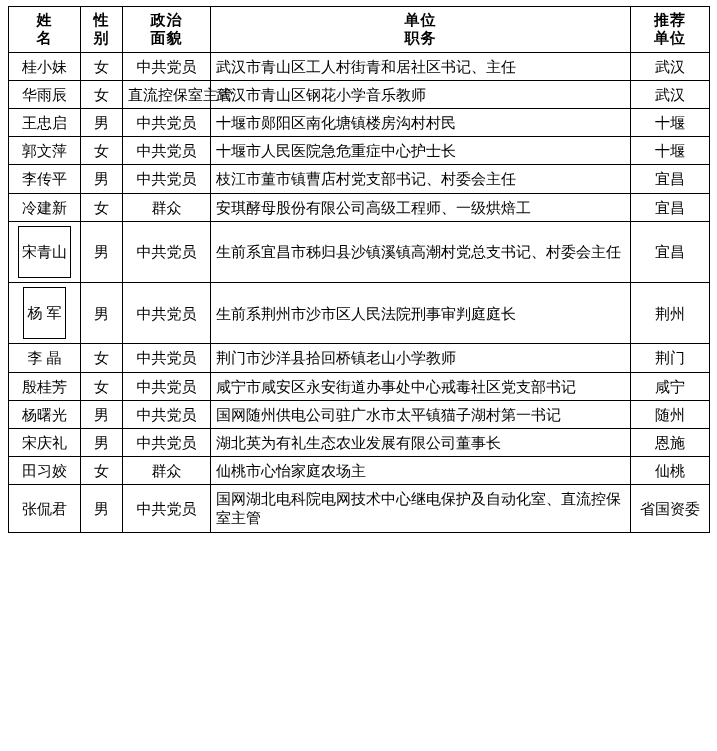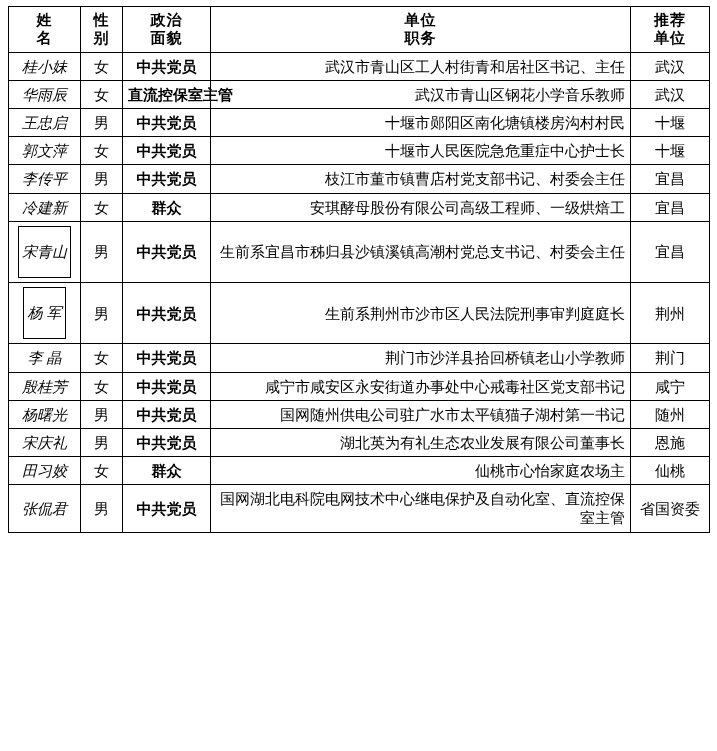--- a/index.html
+++ b/index.html
@@ -45,26 +45,26 @@
   col.c-name    { width: 72px; }
   col.c-gender  { width: 42px; }
   col.c-party   { width: 88px; }
   col.c-unit    { width: 420px; }
   col.c-rec     { width: 79px; }
 
   td.name, td.gender, td.party, td.rec {
     text-align: center;
     white-space: nowrap;
   }
-  td.name { font-size: 16px; font-style: italic; }
+  td.name { font-size: 16px; }
   td.unit {
-    text-align: right;
+    text-align: left;
     font-size: 15px;
   }
-  td.party { font-size: 15px; font-weight: bold; }
+  td.party { font-size: 15px; }
   td.rec { font-size: 15px; }
   .boxed-name {
     display: inline-block;
     border: 1.3px solid #000;
     padding: 16px 3px;
     line-height: 1.22;
   }
   .hdr-stack {
     display: block;
     line-height: 1.22;

